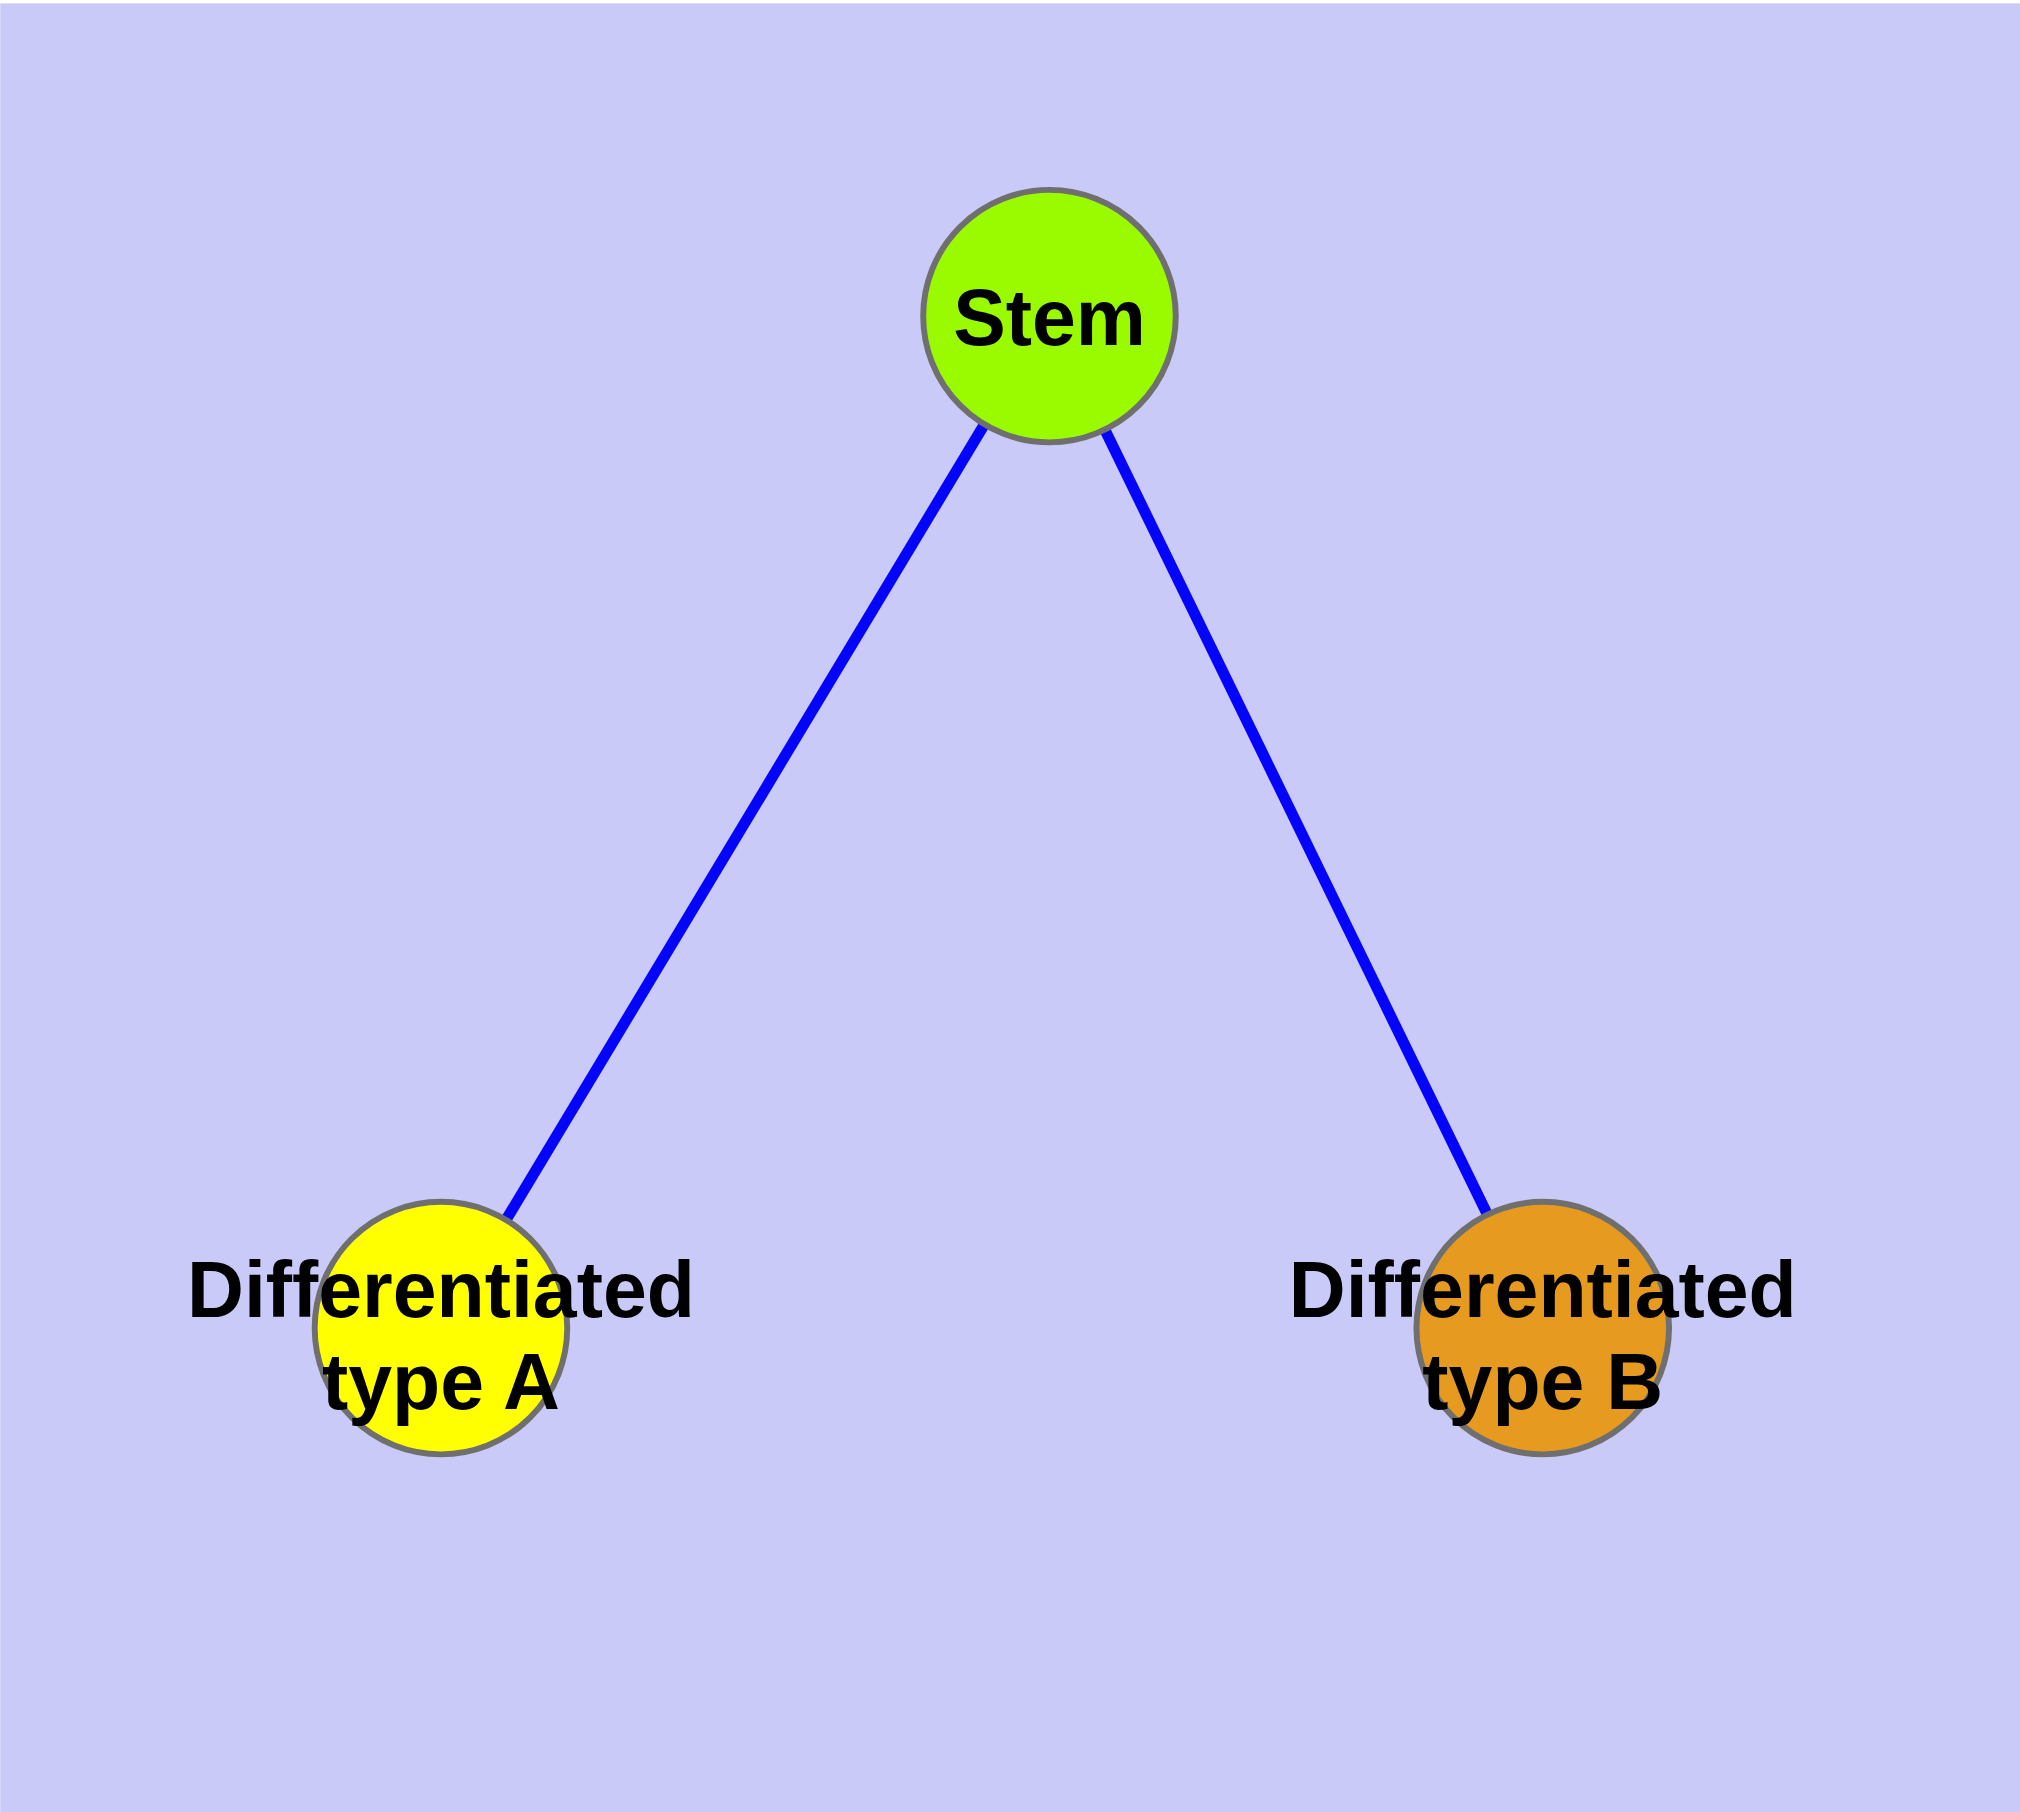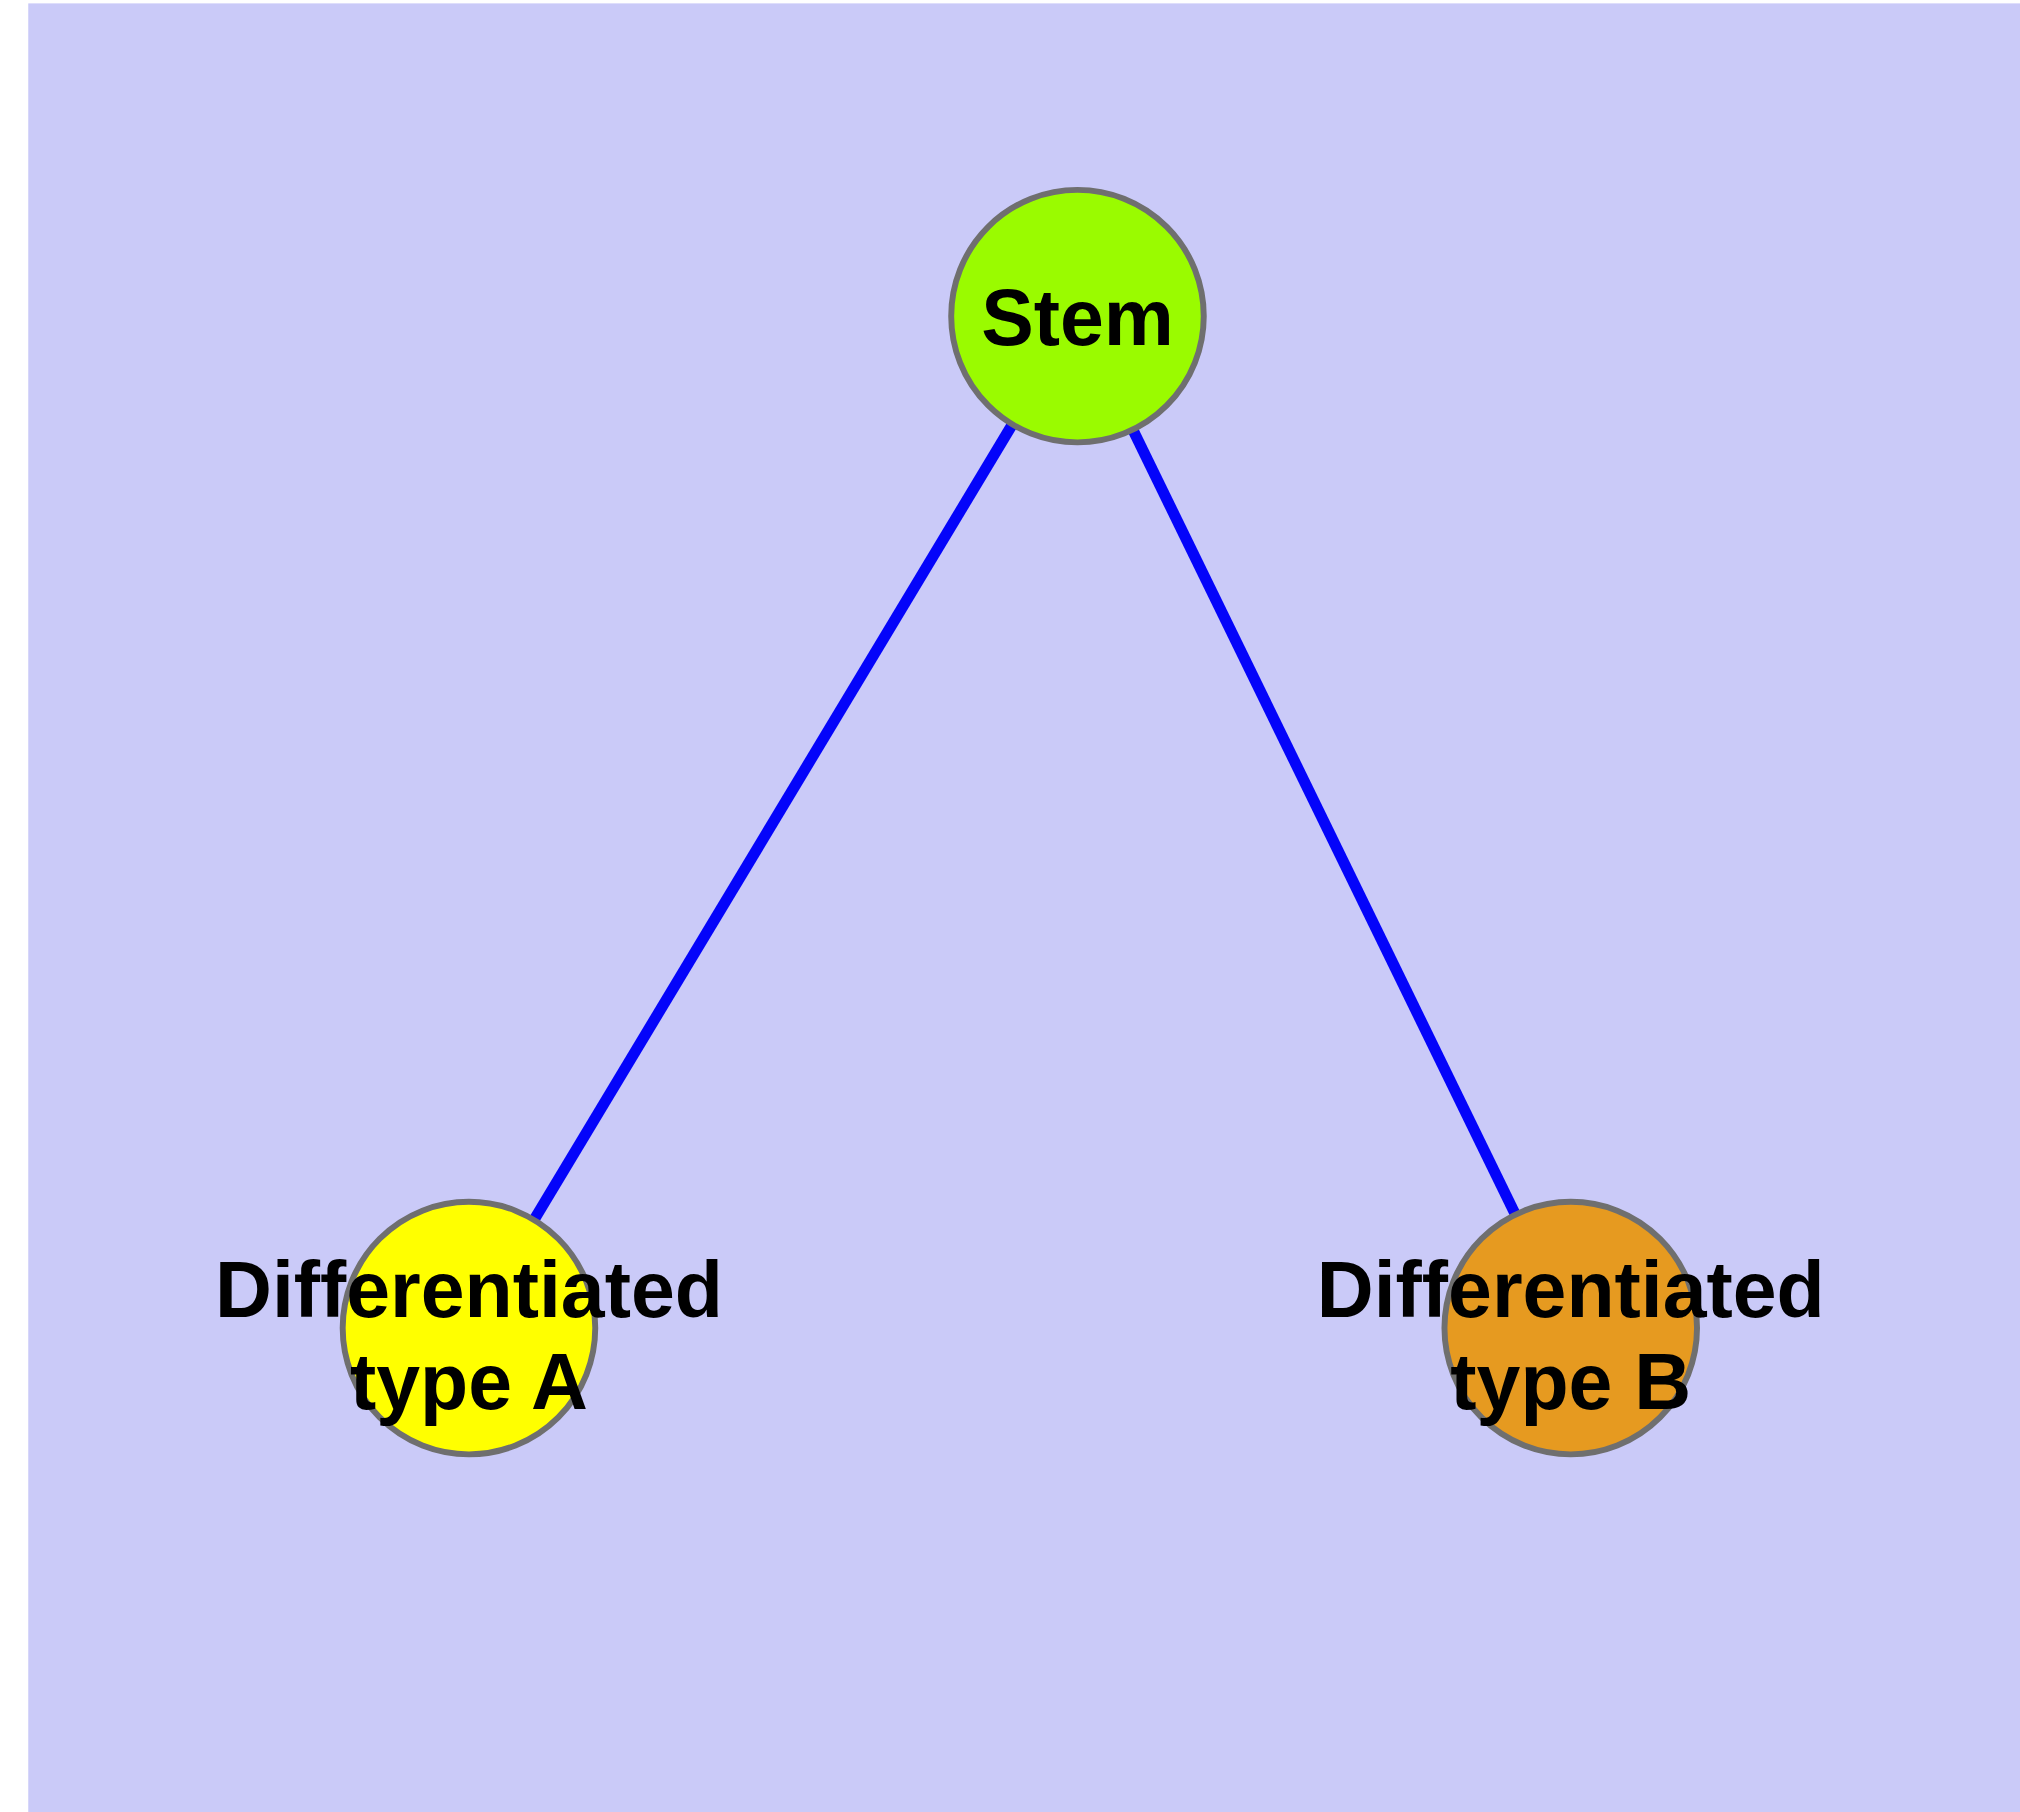--- a/index.html
+++ b/index.html
@@ -7,21 +7,20 @@
     padding: 0;
     width: 2021px;
     height: 1812px;
     background: #ffffff;
     overflow: hidden;
   }
   .canvas-wrap {
     position: relative;
     width: 1911px;
     height: 1812px;
-    padding-left: 28px;
   }
   svg {
     display: block;
   }
   .node-label {
     font-family: "Liberation Sans", sans-serif;
     font-weight: bold;
     font-size: 93px;
     text-anchor: middle;
   }

